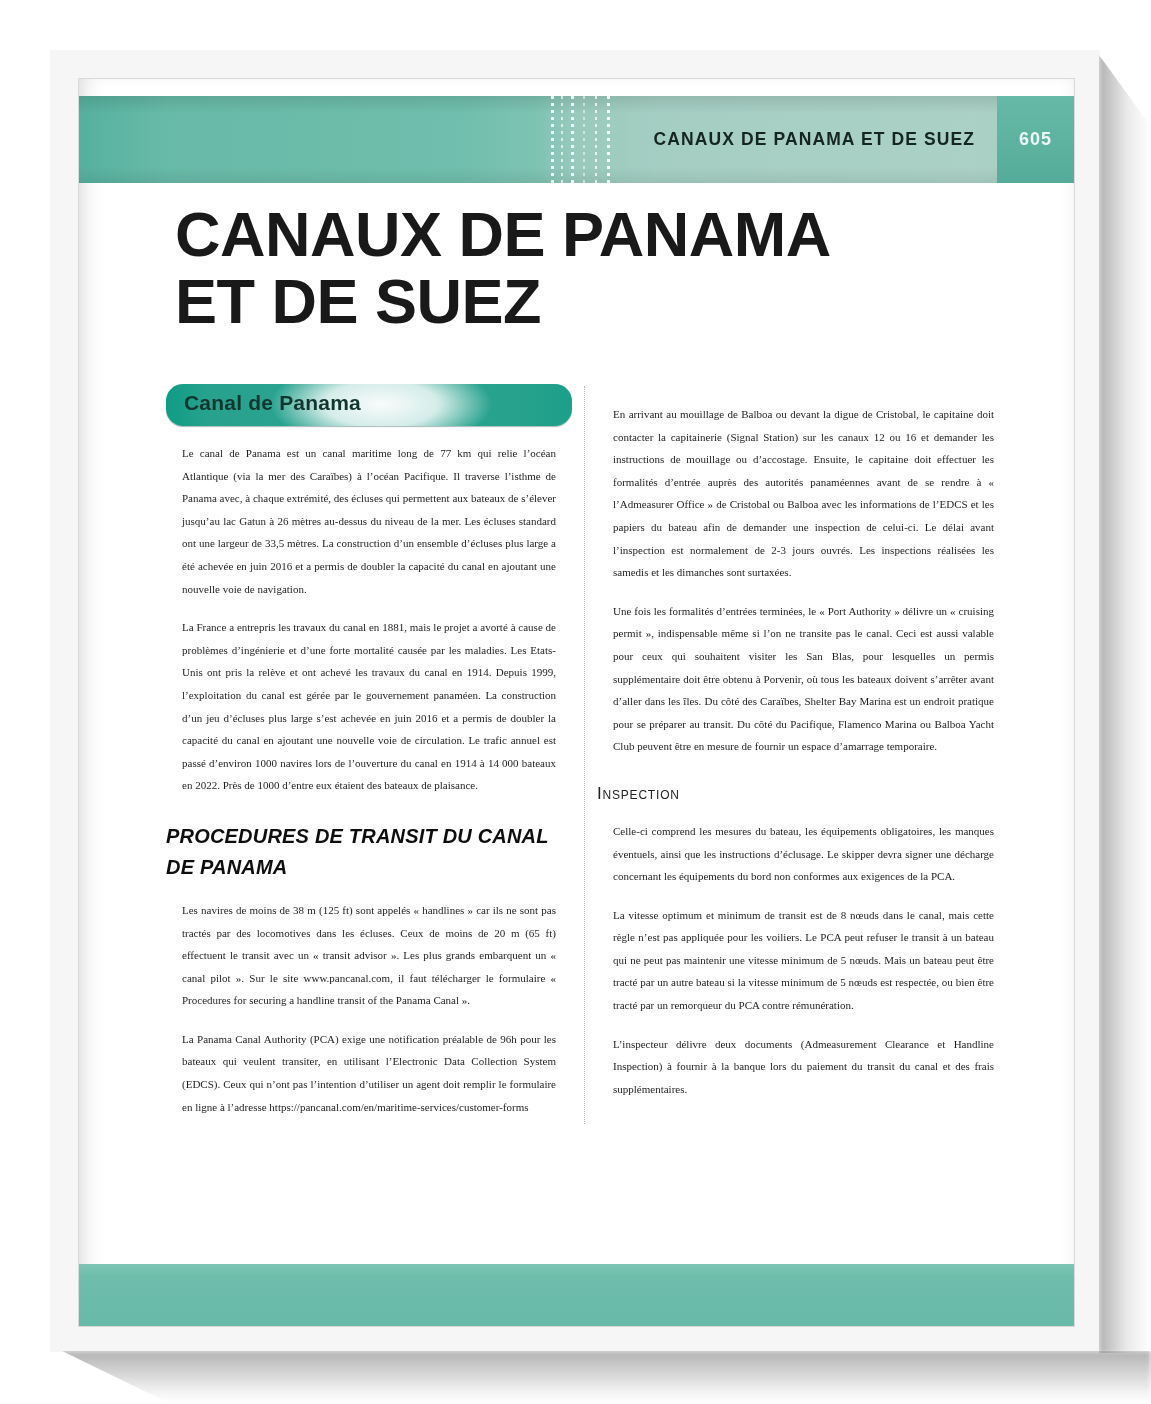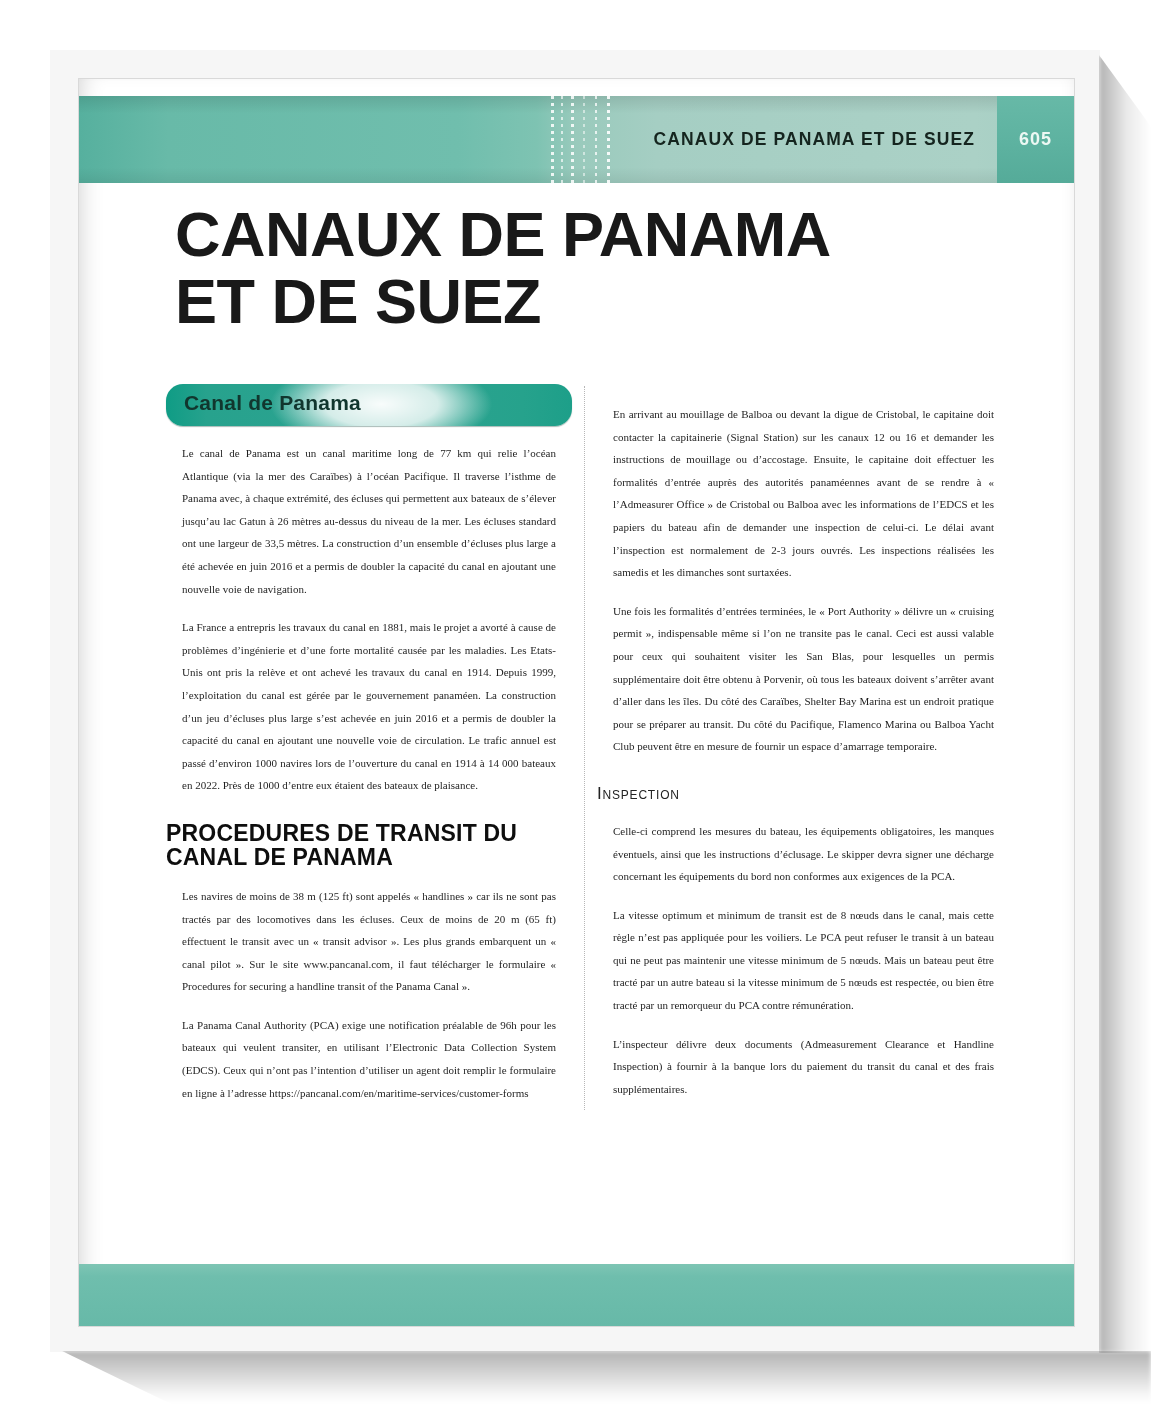--- a/index.html
+++ b/index.html
@@ -53,21 +53,21 @@
   .banner{height:42px;border-radius:17px;margin-bottom:13px;position:relative;
     background:
       radial-gradient(ellipse 150px 60px at 53% 48%, rgba(255,255,255,.97) 0%, rgba(255,255,255,.8) 38%, rgba(255,255,255,0) 74%),
       linear-gradient(90deg,#0f9c85 0%,#27a28d 10%,#2ca391 45%,#2ca391 55%,#26a28c 88%,#1d9f89 100%);
     box-shadow:0 1px 1px rgba(10,60,50,.35);}
   .banner-label{position:absolute;left:18px;top:7px;font-family:"Liberation Sans",sans-serif;
     font-weight:bold;font-size:21px;color:#11362e;letter-spacing:.2px;}
 
   p.body{margin:16px;font-size:11px;line-height:22.6px;text-align:justify;color:#1f1f1f;}
   .h2{margin:24px 0 8px 0;font-family:"Liberation Sans",sans-serif;font-weight:bold;
-    font-size:23px;line-height:24px;color:#0e0e0e;letter-spacing:.2px;}
+    font-size:20px;line-height:31px;color:#0e0e0e;letter-spacing:.2px;font-style:italic;}
   .sc-head{margin:26px 0 2px 0;font-family:"Liberation Sans",sans-serif;font-size:17px;
     font-variant:small-caps;letter-spacing:.8px;color:#222222;}
 
   
   .footer-bar{position:absolute;left:0;right:0;bottom:0;height:62px;
     background:linear-gradient(180deg,#7ec5b4 0%,#6fbead 20%,#67b9a8 100%);}
 </style>
 </head>
 <body>
 

